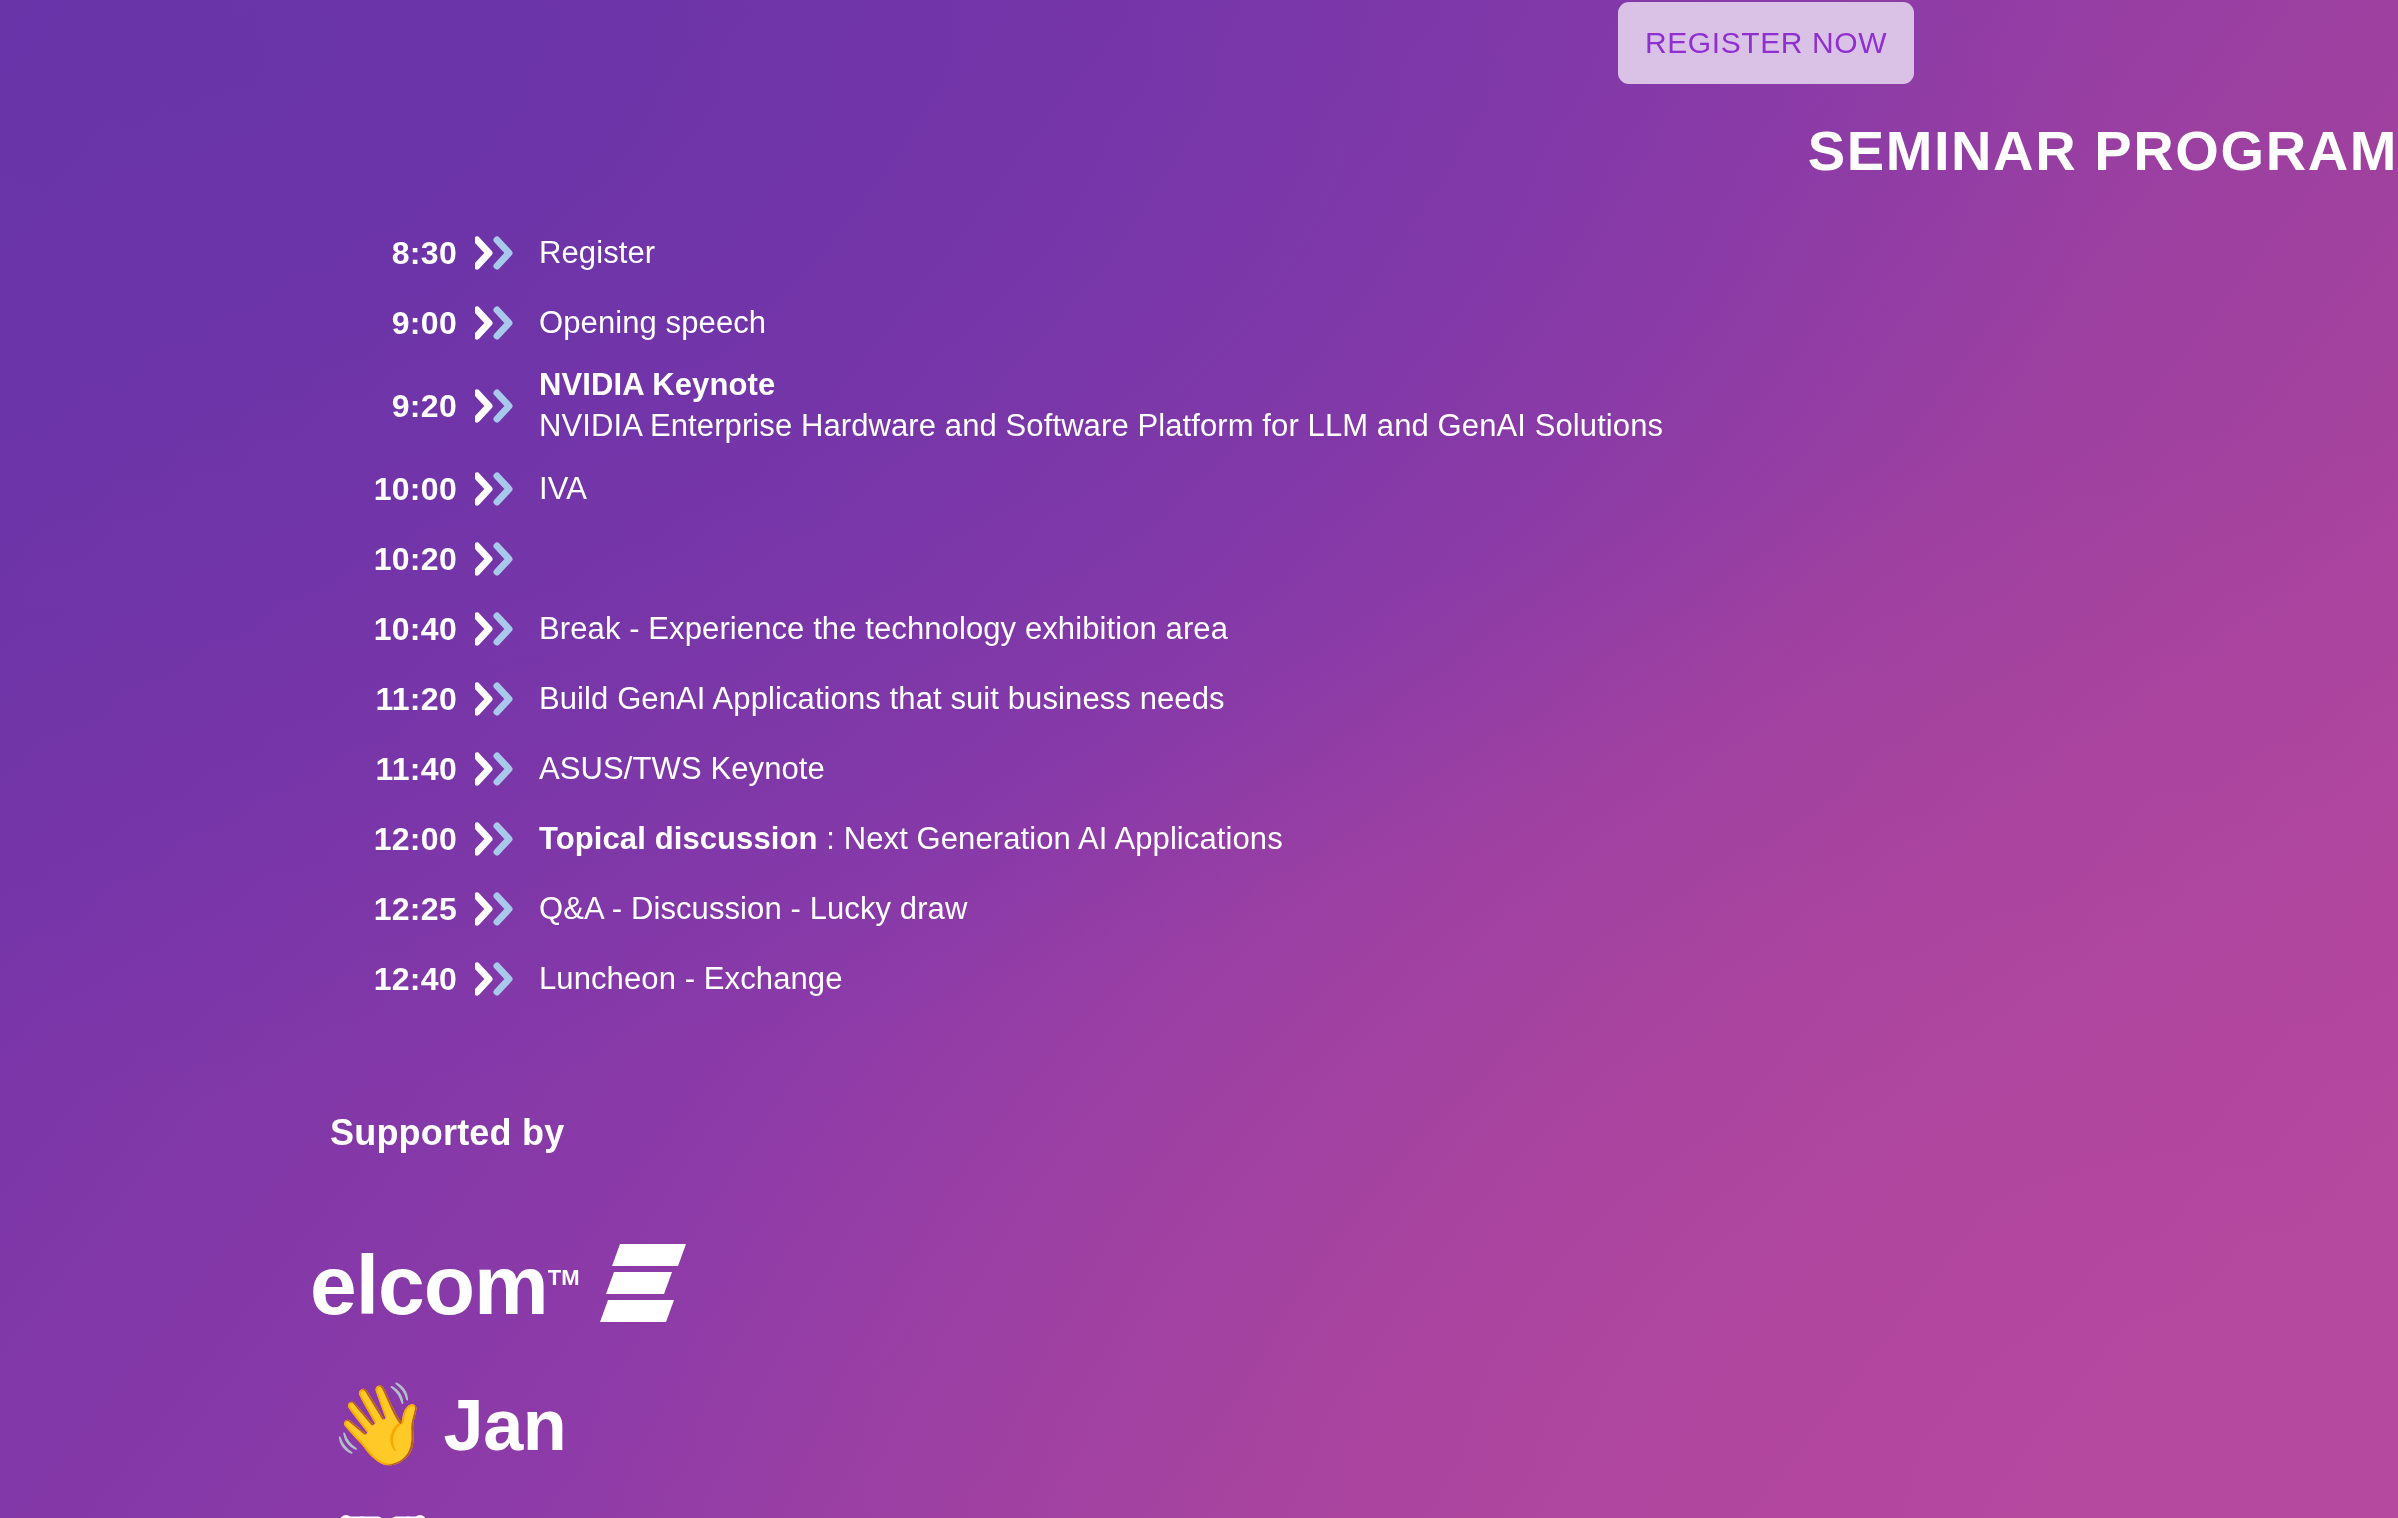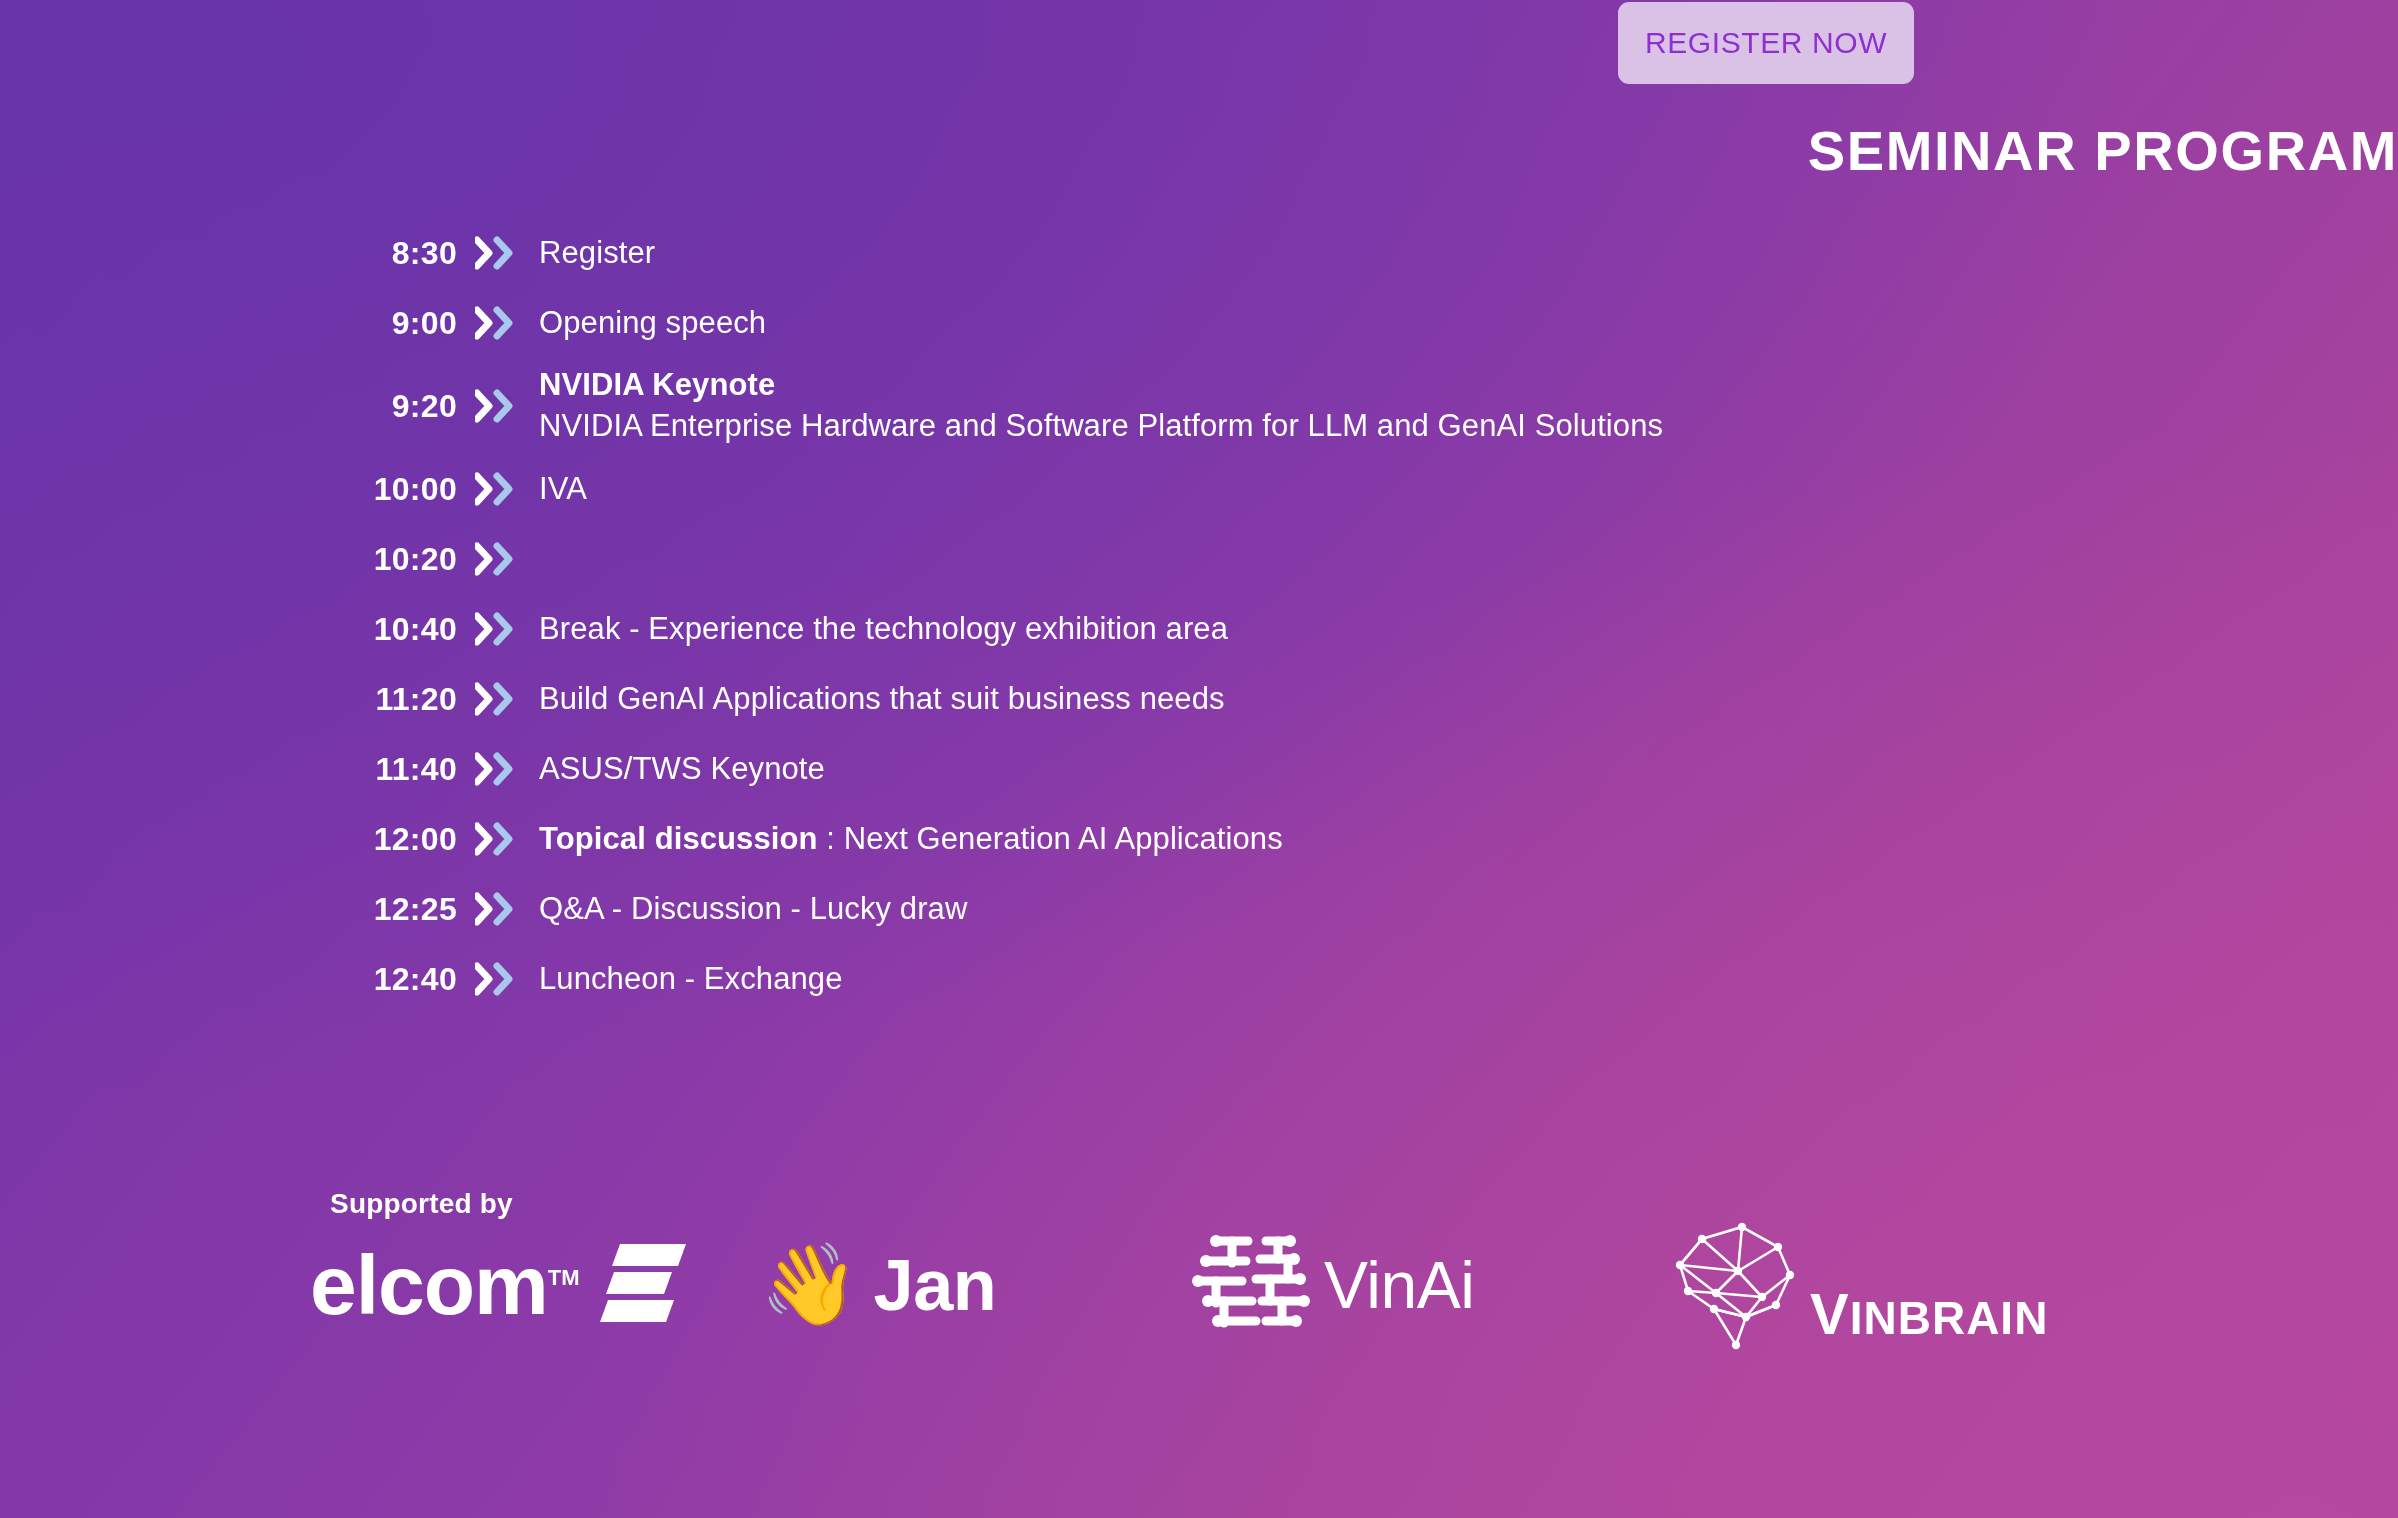--- a/index.html
+++ b/index.html
@@ -96,34 +96,35 @@
     letter-spacing: 0.1px;
   }
   .row-text .t-bold { font-weight: bold; }
   .row-text .t-sub { display: block; }
   .row-text .t-head { display: block; font-weight: bold; }
 
   
   #supported-label {
     position: absolute;
     left: 330px;
-    top: 1188px;
-    color: #ffffff;
-    font-size: 28px;
+    top: 1112px;
+    color: #ffffff;
+    font-size: 36px;
     font-weight: bold;
     letter-spacing: 0.2px;
   }
   #logo-strip {
     position: absolute;
     left: 310px;
     top: 1215px;
     width: 1860px;
     height: 140px;
     display: flex;
     align-items: flex-start;
+    flex-direction: column;
   }
   .logo-cell {
     flex: 0 0 auto;
     display: flex;
     align-items: center;
     height: 140px;
   }
   .logo-cell.elcom   { width: 430px; }
   .logo-cell.jan     { width: 420px; padding-left: 20px; }
   .logo-cell.vinai   { width: 430px; padding-left: 10px; }

